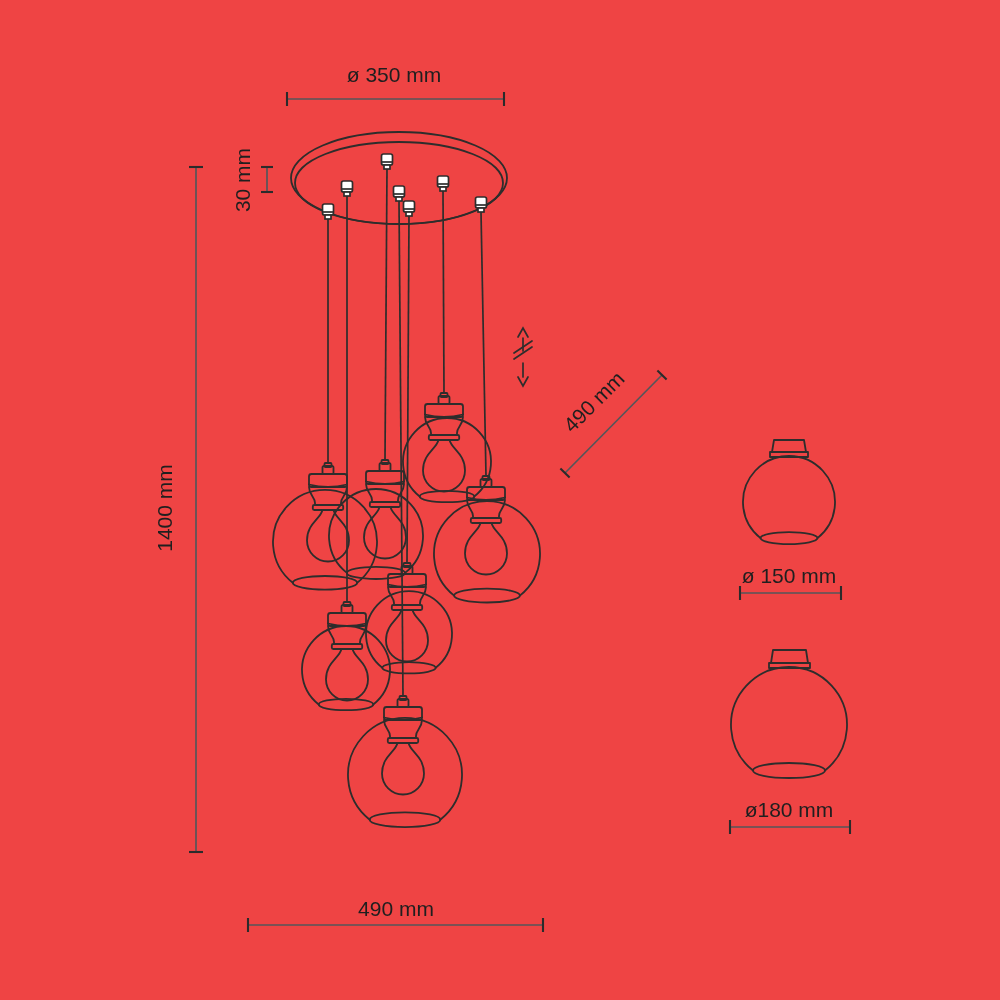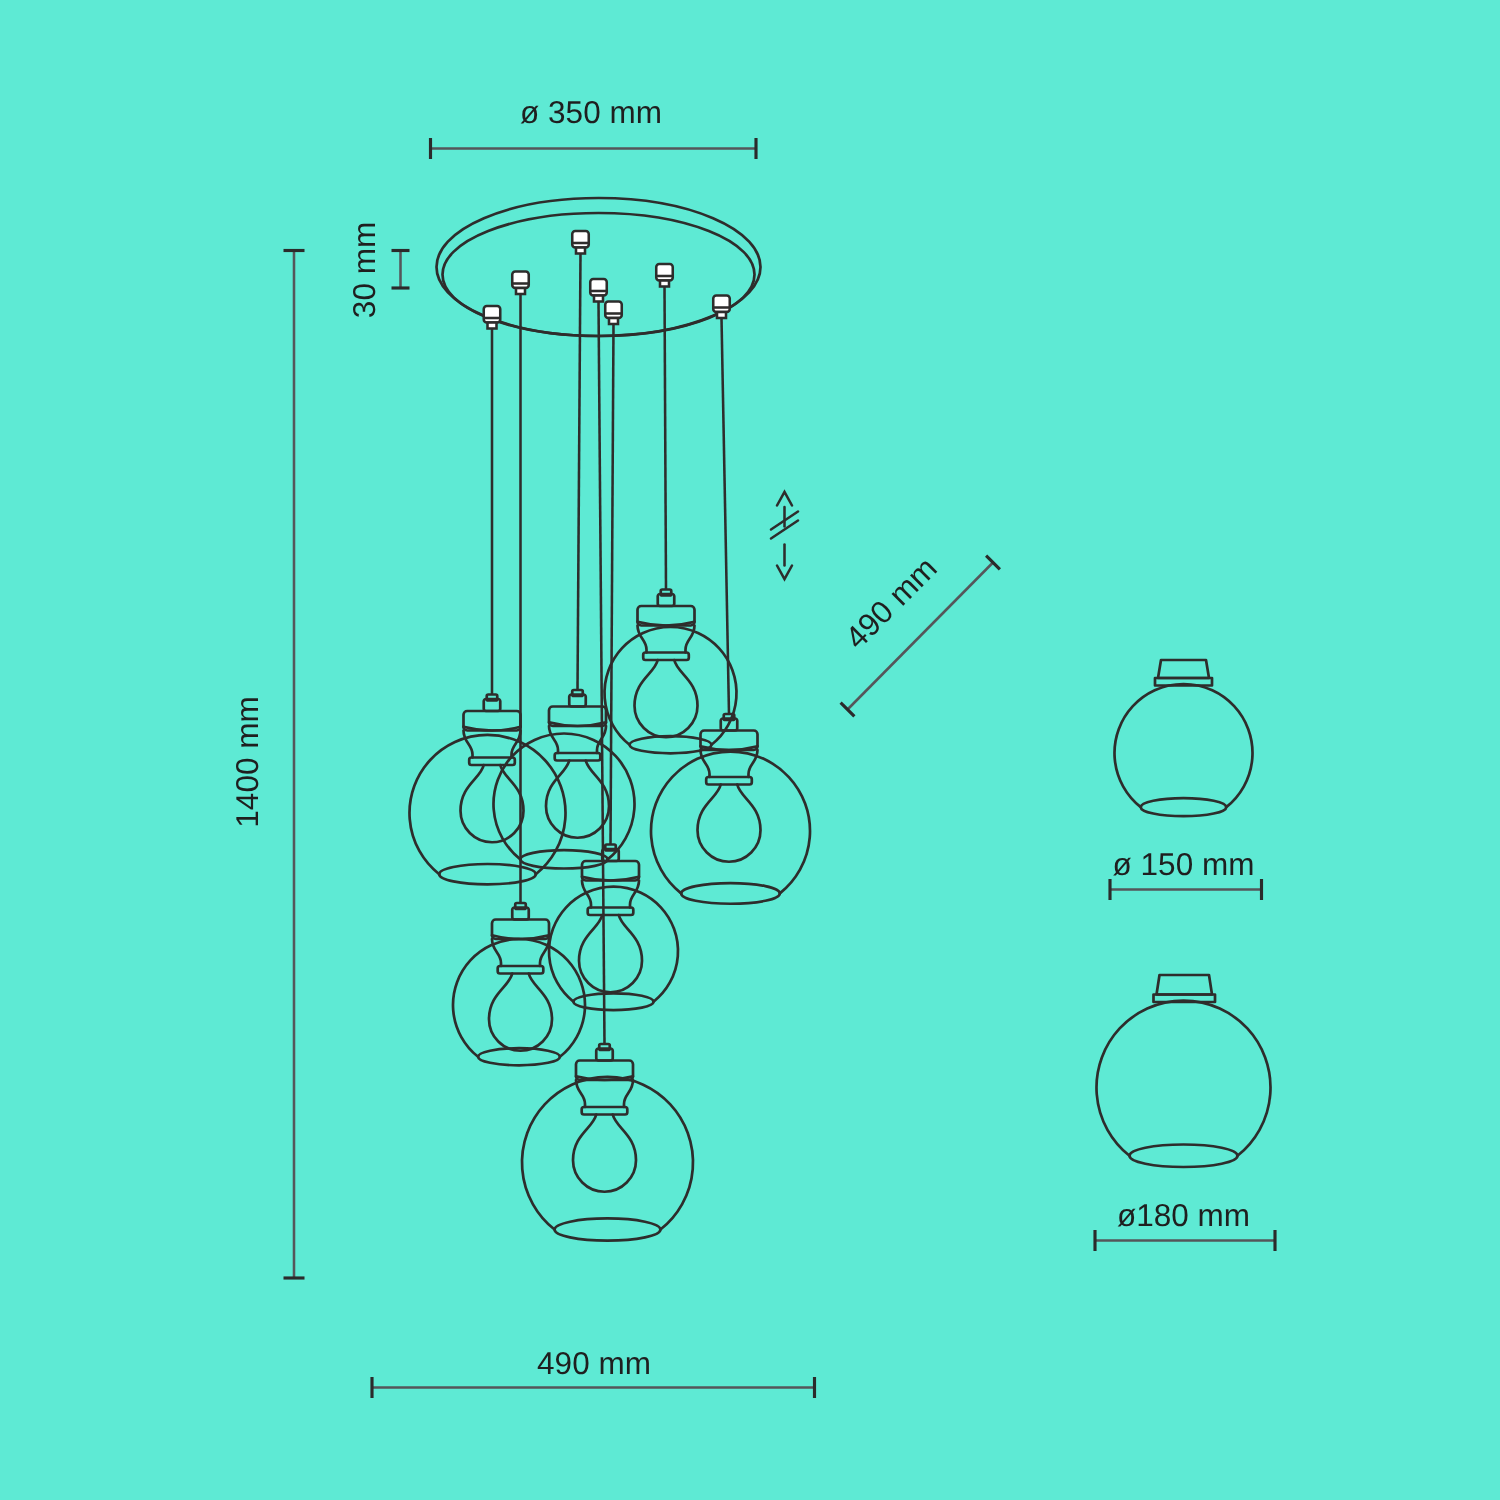--- a/index.html
+++ b/index.html
@@ -1,16 +1,16 @@
 <!DOCTYPE html>
 <html><head>
 <meta charset="utf-8">
 <style>
   html,body{margin:0;padding:0;background:#ffffff;}
-  .canvas{position:relative;width:1000px;height:1000px;background:#5eead4;overflow:hidden;
+  .canvas{position:relative;width:1000px;height:1000px;background:#ef4444;overflow:hidden;
           font-family:"Liberation Sans",sans-serif;}
   svg{position:absolute;left:0;top:0;}
   .lamp{stroke:#2e2d2c;stroke-width:1.8;fill:none;stroke-linecap:round;stroke-linejoin:round;}
   .cord{stroke:#2e2d2c;stroke-width:1.7;fill:none;}
   .grip{stroke:#2e2d2c;stroke-width:1.7;fill:#ffffff;}
   .dim{stroke:#55565a;stroke-width:1.7;fill:none;stroke-linecap:butt;}
   .tick{stroke:#2b2b2b;stroke-width:2.1;fill:none;}
   .dimtext{fill:#1f1f1f;font-size:21px;font-family:"Liberation Sans",sans-serif;}
   .adj{stroke:#2e2d2c;stroke-width:1.7;fill:none;stroke-linecap:round;}
 </style>

